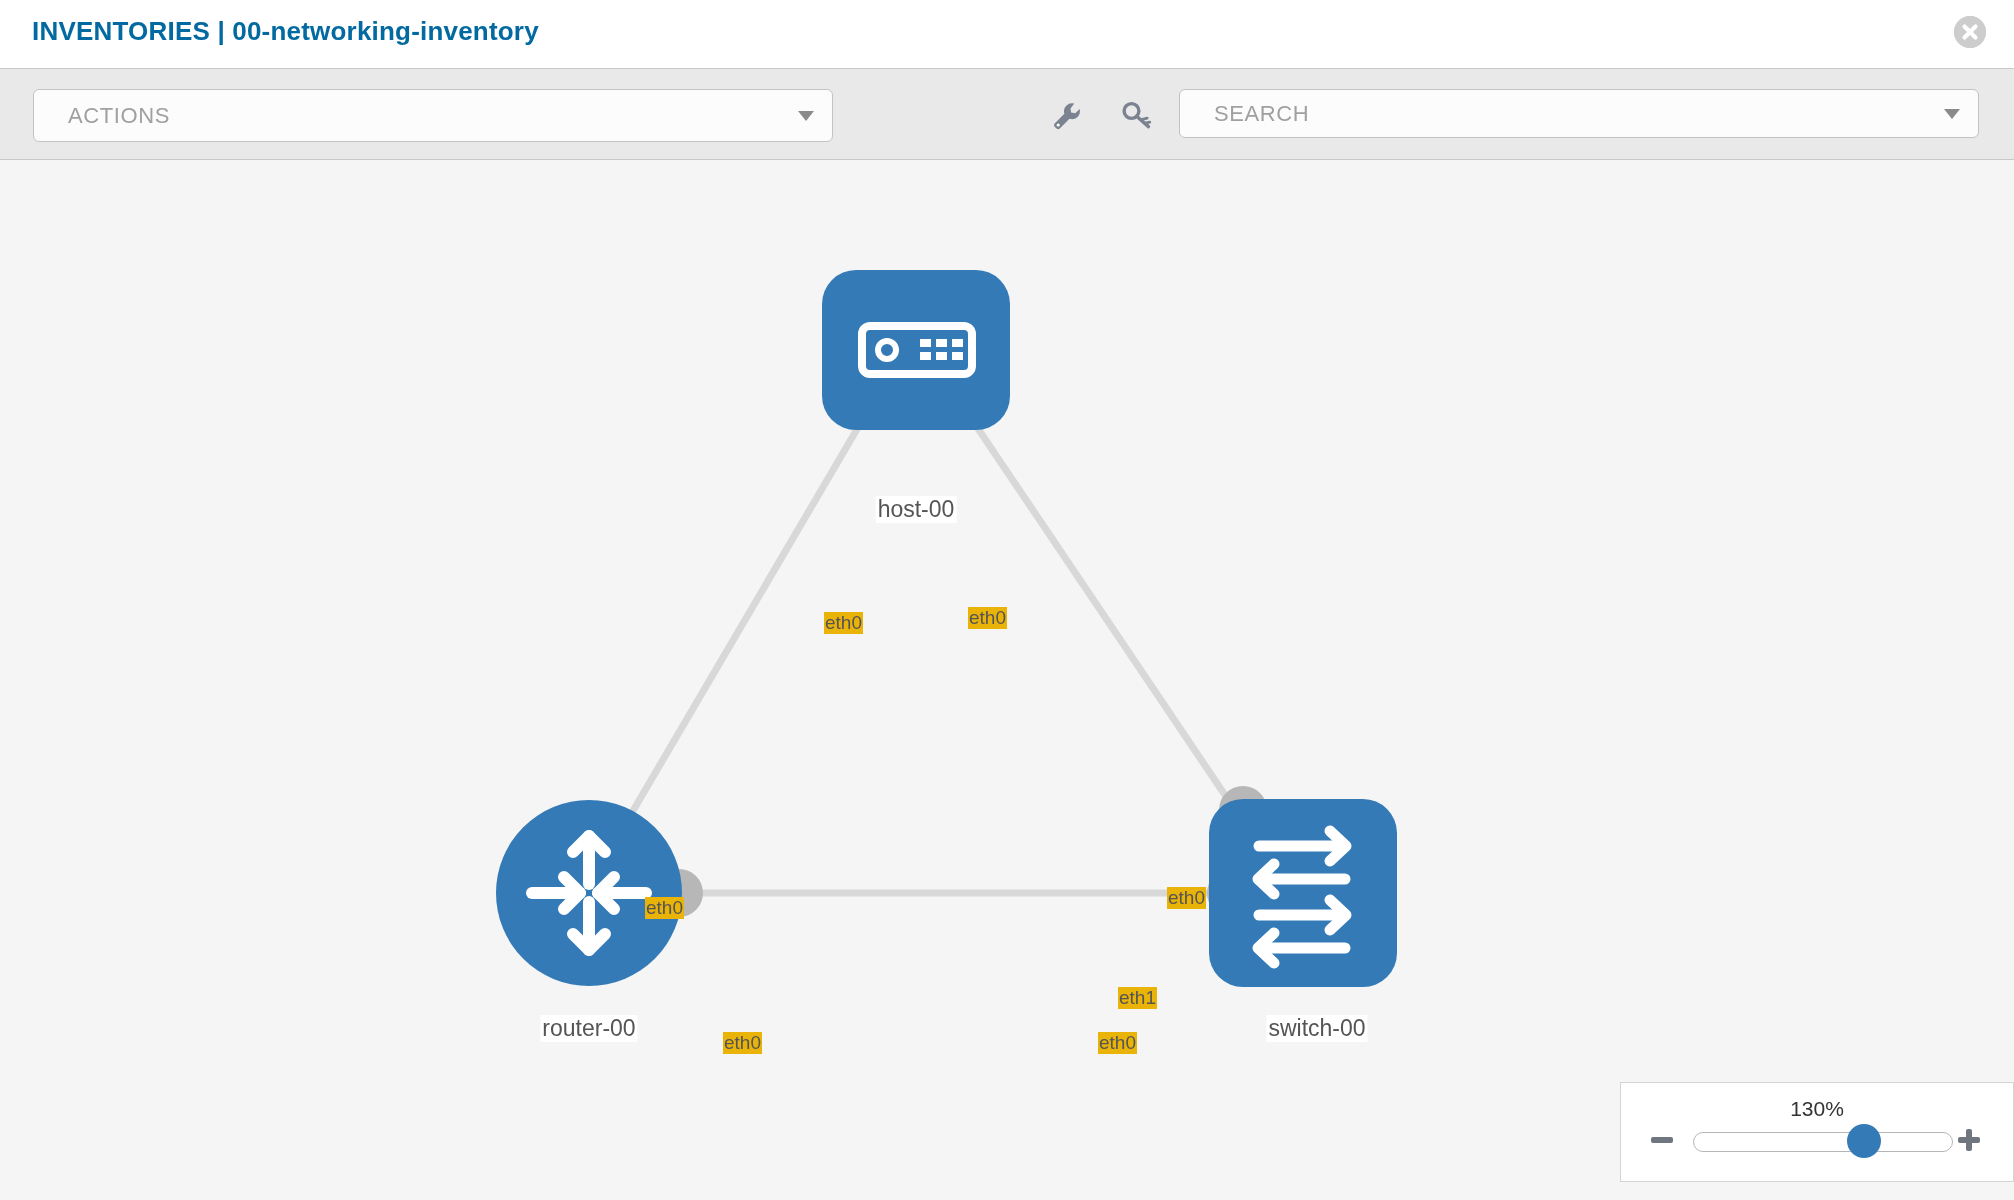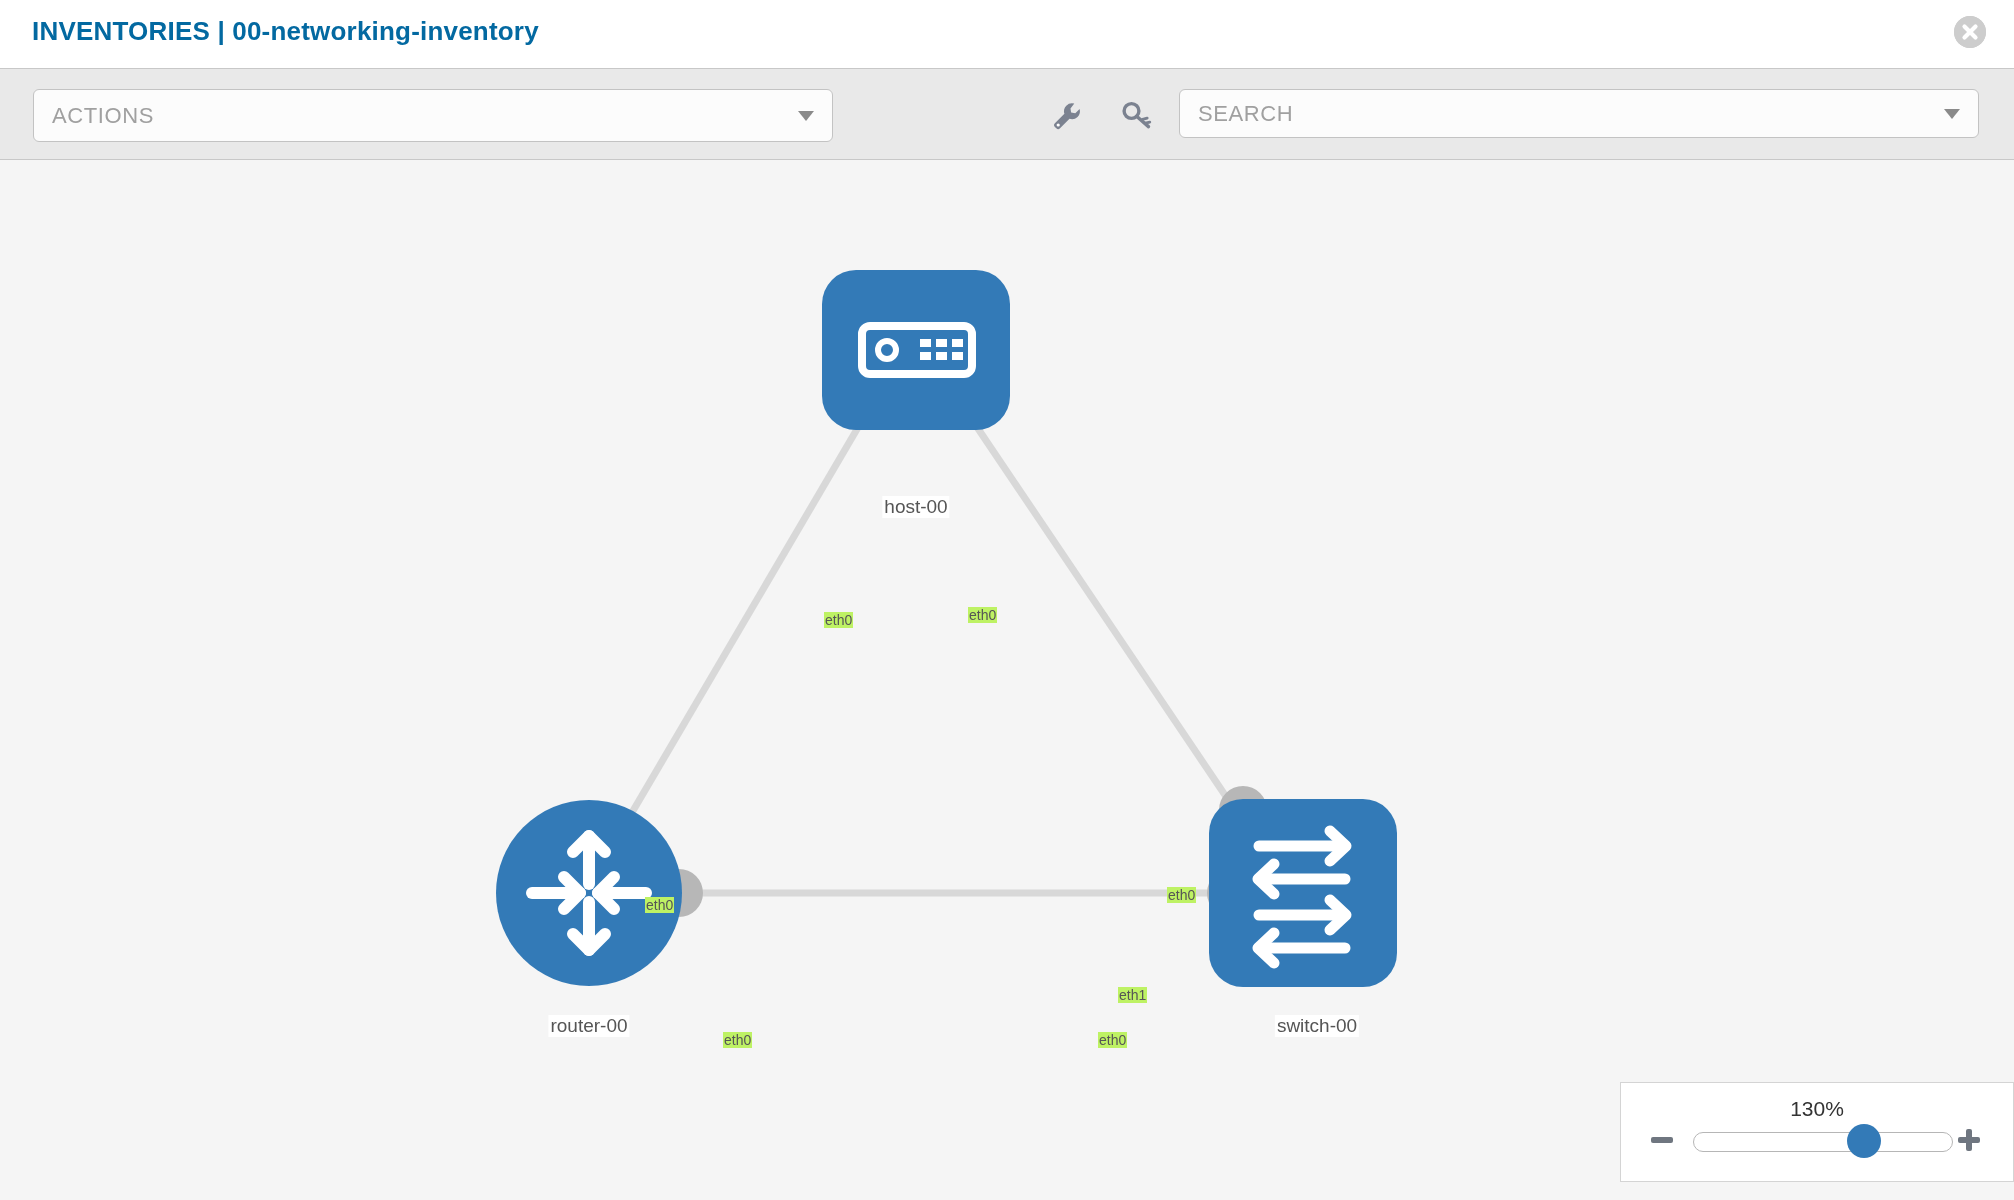--- a/index.html
+++ b/index.html
@@ -72,21 +72,21 @@
     height: 53px;
   }
   #search-select {
     left: 1179px;
     top: 20px;
     width: 800px;
     height: 49px;
   }
   .field-label {
     position: absolute;
-    left: 18px;
+    left: 34px;
     top: 50%;
     transform: translateY(-50%);
     font-size: 22px;
     color: #a0a0a0;
     letter-spacing: 0.6px;
     white-space: nowrap;
   }
   .caret {
     position: absolute;
     right: 18px;
@@ -118,32 +118,32 @@
   }
   #topology-svg {
     position: absolute;
     left: 0; top: 0;
     width: 2014px;
     height: 1040px;
   }
 
   .node-label {
     position: absolute;
-    font-size: 19px;
+    font-size: 23px;
     color: #555555;
     background: #ffffff;
     white-space: nowrap;
     transform: translateX(-50%);
     padding: 0 2px;
   }
   .iface-label {
     position: absolute;
-    font-size: 14px;
+    font-size: 19px;
     color: #555555;
-    background: #bef264;
+    background: #eab308;
     white-space: nowrap;
     padding: 0 1px;
   }
 
   
   #zoom-panel {
     position: absolute;
     left: 1620px;
     top: 1082px;
     width: 394px;

